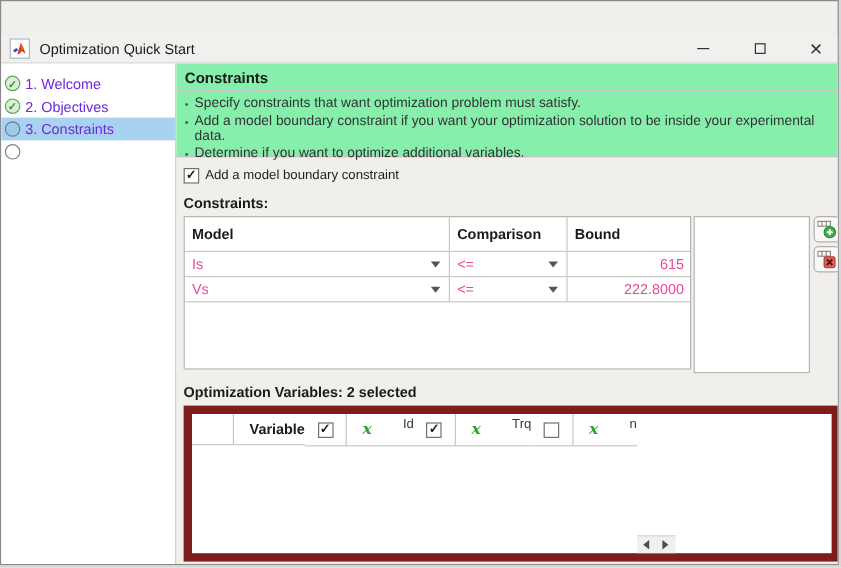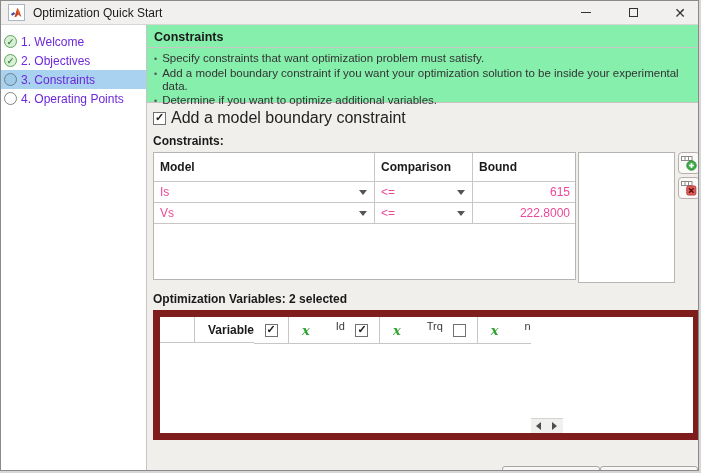--- a/index.html
+++ b/index.html
@@ -8,20 +8,21 @@
 
   .window {
     position: relative; width: 699px; height: 471px;
     border: 1px solid #8a8a8a; background: #f0efec; overflow: hidden;
   }
 
   
   .titlebar {
     height: 24px; background: #f1f0ee; display: flex; align-items: center;
     border-bottom: 1px solid #d8d6d3;
+    margin-top: 28px;
   }
   .app-icon {
     width: 17px; height: 17px; margin: 0 8px 0 7px; background: #fff;
     border: 1px solid #a9b6c6; display: flex; align-items: center; justify-content: center;
   }
   .title-text { font-size: 12px; color: #1a1a1a; flex: 1; }
   .win-controls { display: flex; align-items: center; height: 100%; padding-right: 3px; gap: 17px; }
   .win-btn { width: 30px; height: 24px; display: flex; align-items: center; justify-content: center; cursor: default; }
   .glyph-min { width: 10px; height: 1px; background: #333; }
   .glyph-max { width: 9px; height: 9px; border: 1px solid #333; }
@@ -58,21 +59,21 @@
 
   
   .content { padding: 8px 0 0 6px; flex: 1; }
 
   .checkbox-row { display: flex; align-items: center; height: 14px; }
   .checkbox {
     width: 13px; height: 13px; background: #fff; border: 1px solid #707070;
     display: flex; align-items: center; justify-content: center; flex-shrink: 0;
   }
   .checkbox.checked::after { content: "✓"; font-size: 11px; font-weight: bold; color: #222; margin-top: -1px; }
-  .checkbox-label { font-size: 16px; color: #222; margin-left: 5px; }
+  .checkbox-label { font-size: 11px; color: #222; margin-left: 5px; }
 
   .section-label { font-size: 12px; font-weight: bold; color: #1a1a1a; margin-top: 9px; }
 
   
   .constraints-area { display: flex; margin-top: 4px; }
   .ctable {
     width: 423px; height: 128px; background: #fff; border: 1px solid #b7b5b2;
     display: flex; flex-direction: column;
   }
   .ctable-header { display: flex; height: 29px; border-bottom: 1px solid #c9c7c5; }
@@ -158,21 +159,20 @@
       <div class="step-item">
         <span class="step-icon complete"></span>
         <span>2. Objectives</span>
       </div>
       <div class="step-item selected">
         <span class="step-icon"></span>
         <span>3. Constraints</span>
       </div>
       <div class="step-item">
         <span class="step-icon"></span>
-        <span>4. Operating Points</span>
       </div>
     </div>
 
     <div class="main">
       <div class="header-box">
         <div class="header-title">Constraints</div>
         <div class="bullets">
           <div class="bullet-line">
             <span class="bullet-dot">•</span>
             <span>Specify constraints that want optimization problem must satisfy.</span>

